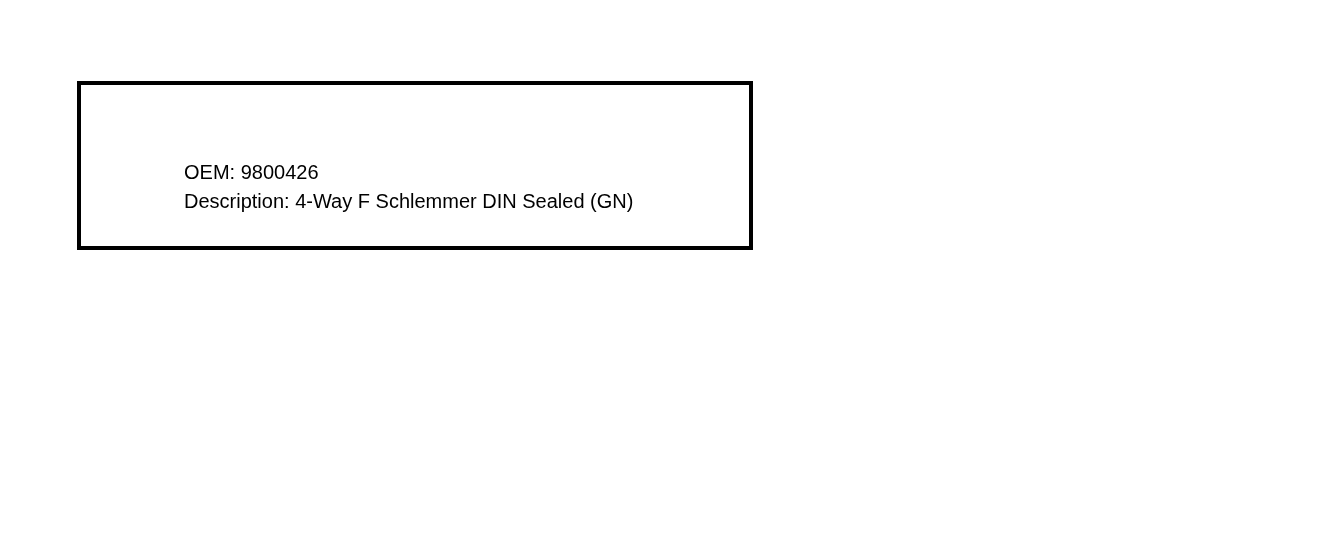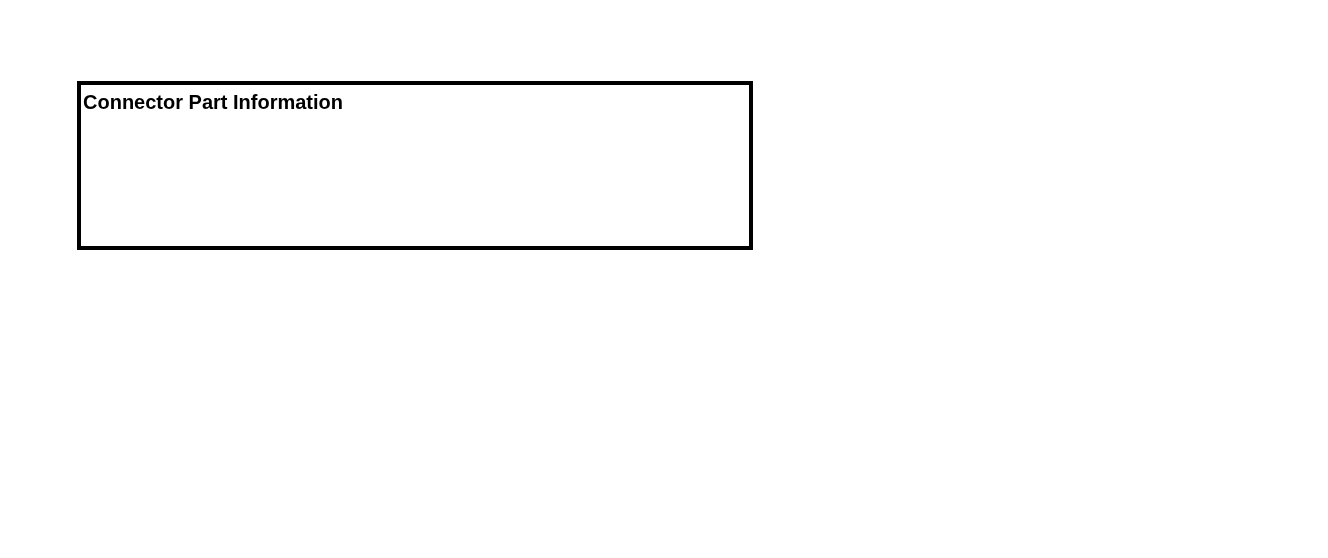--- a/index.html
+++ b/index.html
@@ -55,21 +55,28 @@
   .field-label,
   .field-value {
     display: inline;
   }
 </style>
 </head>
 <body>
 
 <div id="info-panel">
 
-  <div class="panel-title">Connector Part Information</div>
 
   <div class="panel-body">
 
+    <div class="body-line">
+      <span class="field-label">OEM:</span>
+      <span class="field-value">9800426</span>
+    </div>
 
 
+    <div class="body-line">
+      <span class="field-label">Description:</span>
+      <span class="field-value">4-Way F Schlemmer DIN Sealed (GN)</span>
+    </div>
 
   </div>
 </div>
 
 </body></html>

